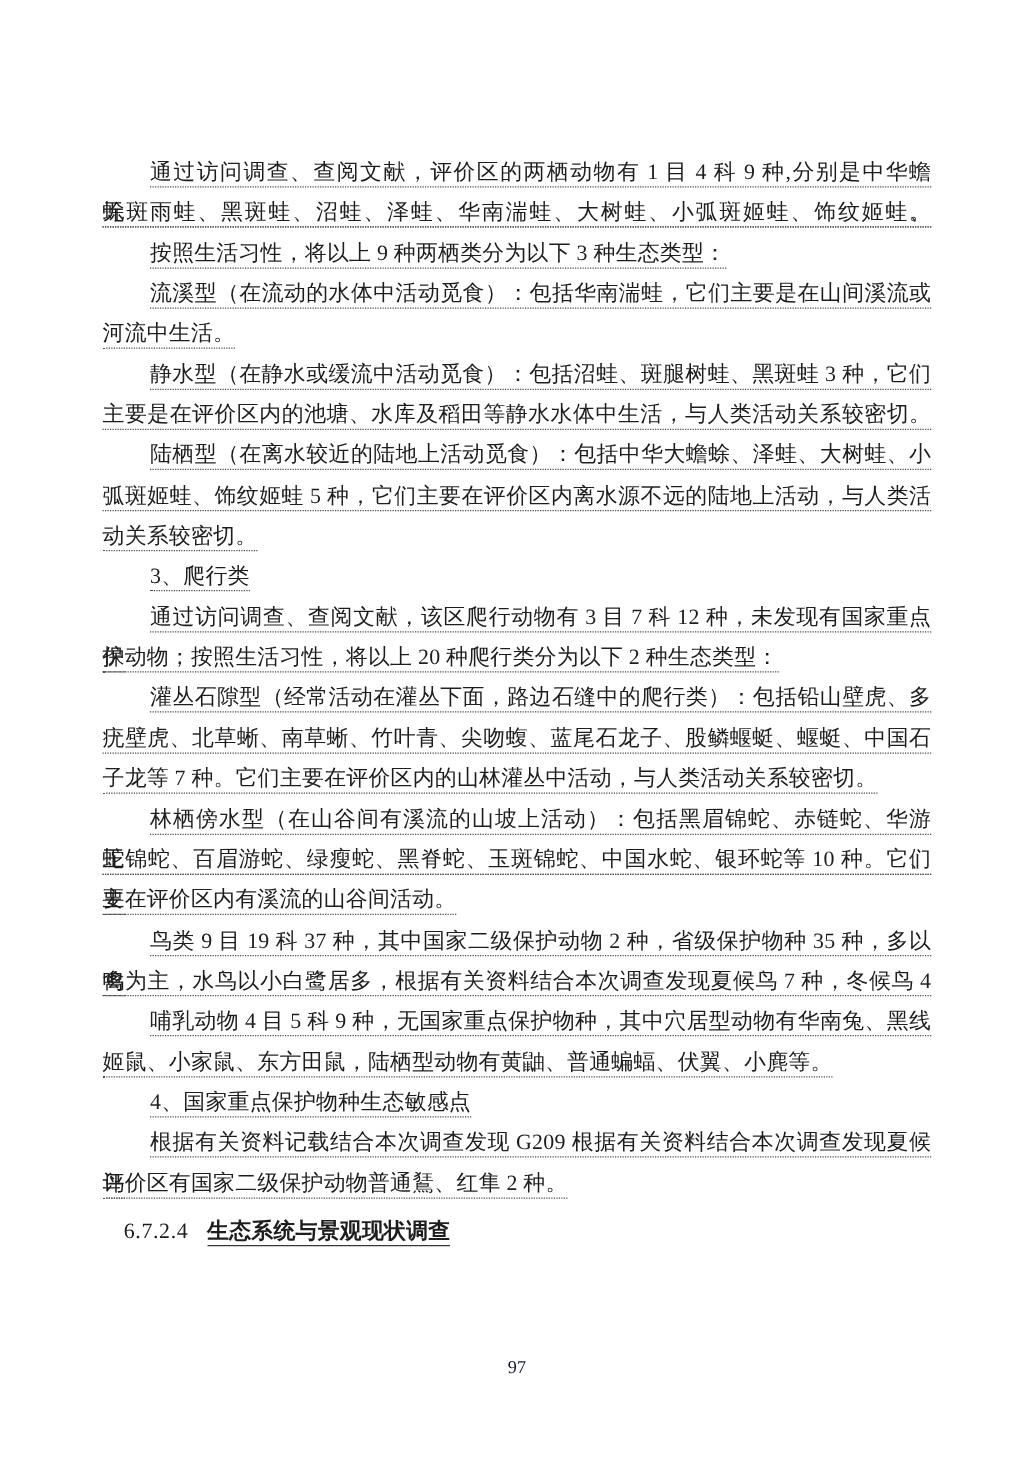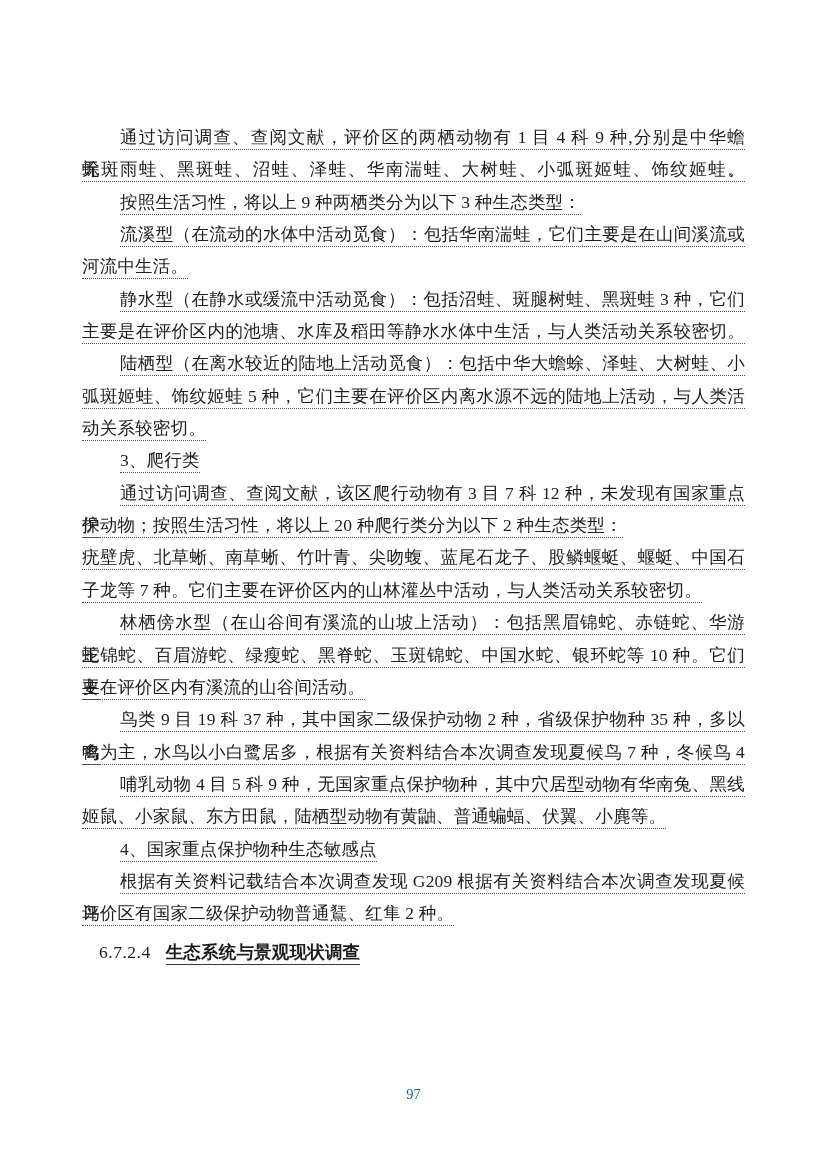--- a/index.html
+++ b/index.html
@@ -30,21 +30,21 @@
   .u  { border-bottom:1.3px dotted #4f4f4f; padding-bottom:2px; }
   .us { border-bottom:1.3px solid #383838; padding-bottom:2px;font-weight:bold; }
   .hd { margin-top:6px; }
   .hd .hnum { margin-left:17px; margin-right:15px; letter-spacing:0.5px;text-align:center; }
   .footer {
     position:absolute;
     top:1086px; left:0;
     width:100%;
     text-align:center;
     font-size:14.5px;
-    color:#0369a1;
+    color:#0f172a;
   }
 </style>
 </head>
 <body>
 
 <div class="page">
   <div class="content">
 
     <div class="line ind j"><span class="u">通过访问调查、查阅文献，评价区的两栖动物有 1 目 4 科 9 种,分别是中华蟾蜍、</span></div>
     <div class="line j"><span class="u">无斑雨蛙、黑斑蛙、沼蛙、泽蛙、华南湍蛙、大树蛙、小弧斑姬蛙、饰纹姬蛙。</span></div>
@@ -52,20 +52,21 @@
     <div class="line ind j"><span class="u">流溪型（在流动的水体中活动觅食）：包括华南湍蛙，它们主要是在山间溪流或</span></div>
     <div class="line"><span class="u">河流中生活。</span></div>
     <div class="line ind j"><span class="u">静水型（在静水或缓流中活动觅食）：包括沼蛙、斑腿树蛙、黑斑蛙 3 种，它们</span></div>
     <div class="line j"><span class="u">主要是在评价区内的池塘、水库及稻田等静水水体中生活，与人类活动关系较密切。</span></div>
     <div class="line ind j"><span class="u">陆栖型（在离水较近的陆地上活动觅食）：包括中华大蟾蜍、泽蛙、大树蛙、小</span></div>
     <div class="line j"><span class="u">弧斑姬蛙、饰纹姬蛙 5 种，它们主要在评价区内离水源不远的陆地上活动，与人类活</span></div>
     <div class="line"><span class="u">动关系较密切。</span></div>
     <div class="line ind"><span class="u">3、爬行类</span></div>
     <div class="line ind j"><span class="u">通过访问调查、查阅文献，该区爬行动物有 3 目 7 科 12 种，未发现有国家重点保</span></div>
     <div class="line"><span class="u">护动物；按照生活习性，将以上 20 种爬行类分为以下 2 种生态类型：</span></div>
+    <div class="line ind j"><span class="u">灌丛石隙型（经常活动在灌丛下面，路边石缝中的爬行类）：包括铅山壁虎、多</span></div>
     <div class="line j"><span class="u">疣壁虎、北草蜥、南草蜥、竹叶青、尖吻蝮、蓝尾石龙子、股鳞蝘蜓、蝘蜓、中国石</span></div>
     <div class="line"><span class="u">子龙等 7 种。它们主要在评价区内的山林灌丛中活动，与人类活动关系较密切。</span></div>
     <div class="line ind j"><span class="u">林栖傍水型（在山谷间有溪流的山坡上活动）：包括黑眉锦蛇、赤链蛇、华游蛇、</span></div>
     <div class="line j"><span class="u">王锦蛇、百眉游蛇、绿瘦蛇、黑脊蛇、玉斑锦蛇、中国水蛇、银环蛇等 10 种。它们主</span></div>
     <div class="line"><span class="u">要在评价区内有溪流的山谷间活动。</span></div>
     <div class="line ind j"><span class="u">鸟类 9 目 19 科 37 种，其中国家二级保护动物 2 种，省级保护物种 35 种，多以鸣</span></div>
     <div class="line j"><span class="u">禽为主，水鸟以小白鹭居多，根据有关资料结合本次调查发现夏候鸟 7 种，冬候鸟 4</span></div>
     <div class="line ind j"><span class="u">哺乳动物 4 目 5 科 9 种，无国家重点保护物种，其中穴居型动物有华南兔、黑线</span></div>
     <div class="line"><span class="u">姬鼠、小家鼠、东方田鼠，陆栖型动物有黄鼬、普通蝙蝠、伏翼、小麂等。</span></div>
     <div class="line ind"><span class="u">4、国家重点保护物种生态敏感点</span></div>

